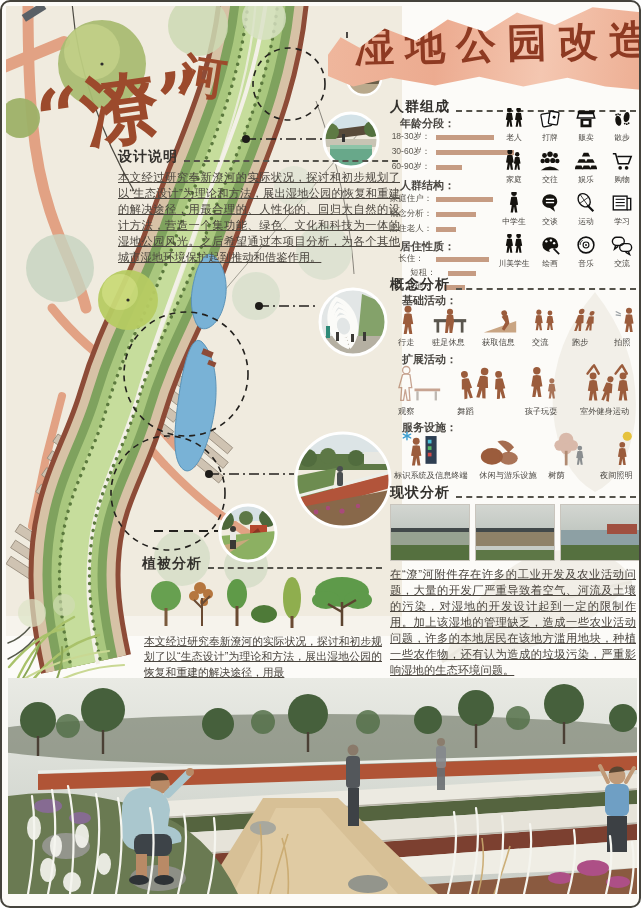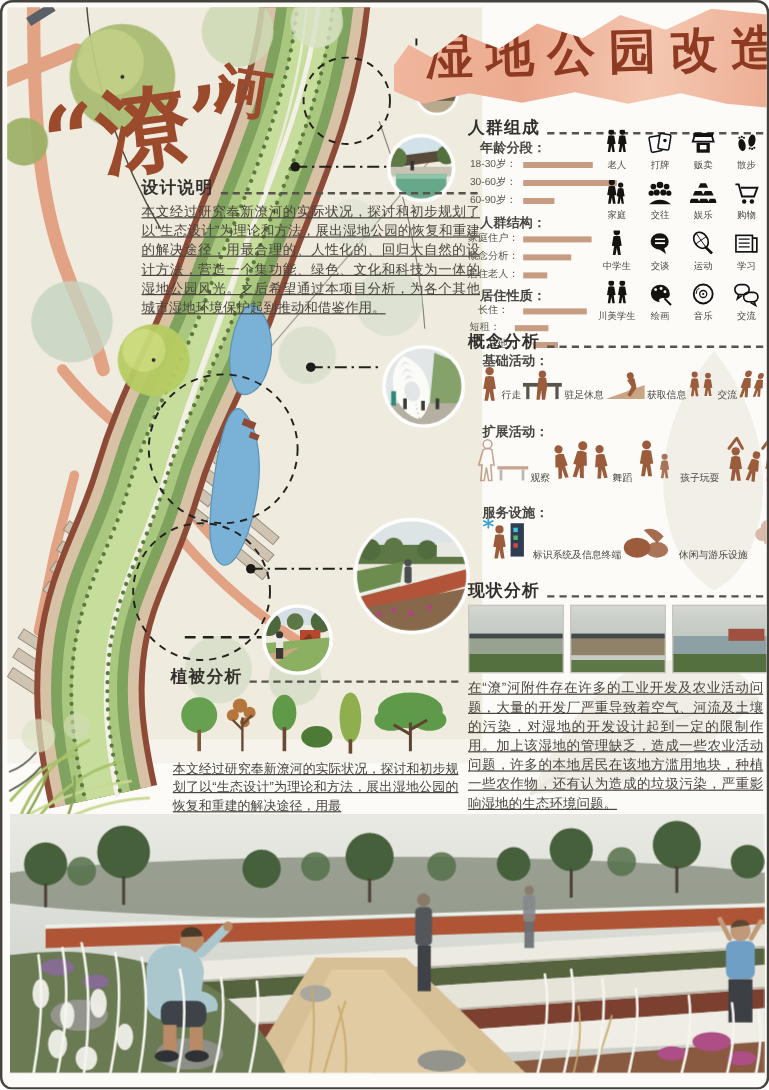--- a/index.html
+++ b/index.html
@@ -37,21 +37,21 @@
 
   
   .icon-grid{left:494px;top:106px;width:144px;display:grid;grid-template-columns:repeat(4,1fr);
              grid-row-gap:7px;z-index:5;}
   .icell{display:flex;flex-direction:column;align-items:center;}
   .icell svg{width:22px;height:22px;fill:#15130f;}
   .icell .lab{font-size:7.8px;color:#4a4742;margin-top:2px;white-space:nowrap;}
 
   
   .act-row{display:flex;justify-content:space-between;align-items:flex-end;z-index:5;}
-  .acell{display:flex;align-items:flex-end;}
+  .acell{display:flex;flex-direction:column;align-items:flex-start;}
   .acell svg{fill:#9b5c3c;}
   .acell .lab{font-size:8.2px;color:#4a4742;margin-top:2px;white-space:nowrap;}
 
   
   .photo-row{left:388px;top:502px;display:flex;gap:5px;z-index:5;}
   .photo{width:78px;height:55px;border:1px solid #c9c5bd;position:relative;overflow:hidden;background:#c6cbc5;}
   .ph-sky{position:absolute;left:0;top:0;right:0;height:45%;background:linear-gradient(#d3d6d1,#c2c8c2);}
   .ph-water{position:absolute;left:0;top:45%;right:0;height:30%;background:#97a291;}
   .ph-bridge{position:absolute;left:0;top:42%;right:0;height:4px;background:#42494a;}
   .ph-bank{position:absolute;left:0;bottom:0;right:0;height:28%;background:#55703f;}
@@ -339,21 +339,21 @@
   <div class="abs bar-row" style="left:384px;top:221px;width:150px">
     <span class="bl">居住老人：</span>
       <span class="bar" style="width: 20px;"></span>
     </div>
 
   <div class="abs grp-label" style="left:398px;top:237px">居住性质：</div>
   <div class="abs bar-row" style="left:384px;top:251px;width:150px">
     <span class="bl">长住：</span>
       <span class="bar" style="width: 53px;"></span>
     </div>
-  <div class="abs bar-row" style="left:377px;top:265px;width:150px">
+  <div class="abs bar-row" style="left:396px;top:265px;width:150px">
     <span class="bl">短租：</span>
       <span class="bar" style="width: 28px;"></span>
     </div>
   <div class="abs bar-row" style="left:392px;top:279px;width:150px">
     <span class="bl">其他：</span>
       <span class="bar" style="width: 21px;"></span>
     </div>
 
   <div class="abs icon-grid">
     <div class="icell">

